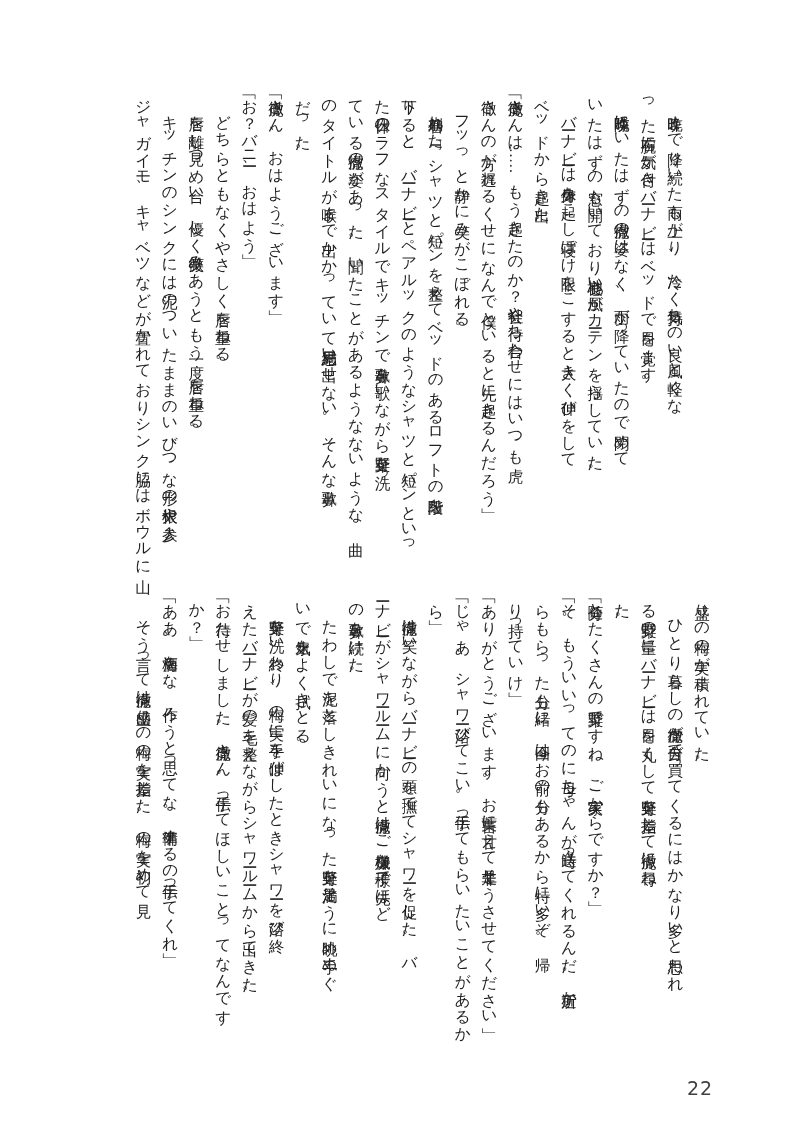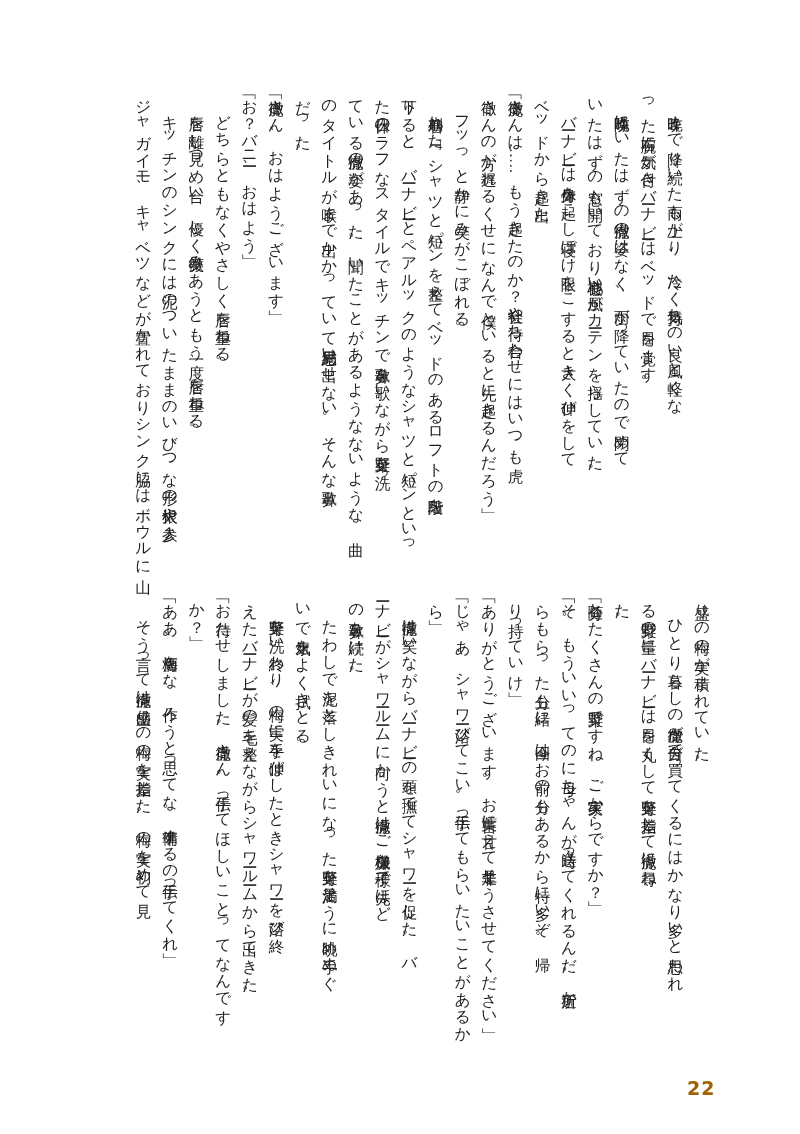--- a/index.html
+++ b/index.html
@@ -44,22 +44,21 @@
   .tline {
     white-space: pre; 
   }
   .page-number {
     position: absolute;
     left: 687px;
     top: 1077px;
     font-family: "DejaVu Sans", "Liberation Sans", sans-serif;
     font-size: 19px;
     letter-spacing: 1px;
-    color: #a16207;
-    font-weight: bold;
+    color: #404040;
   }
 </style>
 </head>
 <body>
 
 <div class="page">
   <section class="vblock vblock-top">
       <div class="tline">　昨晩まで降り続いた雨も上がり、冷たく気持ちの良い風と軽くな</div>
       <div class="tline">った右腕に気が付きバーナビーはベッドで目を覚ます。</div>
       <div class="tline">　昨晩隣にいたはずの虎徹の姿はなく、雨が降っていたので閉めて</div>

